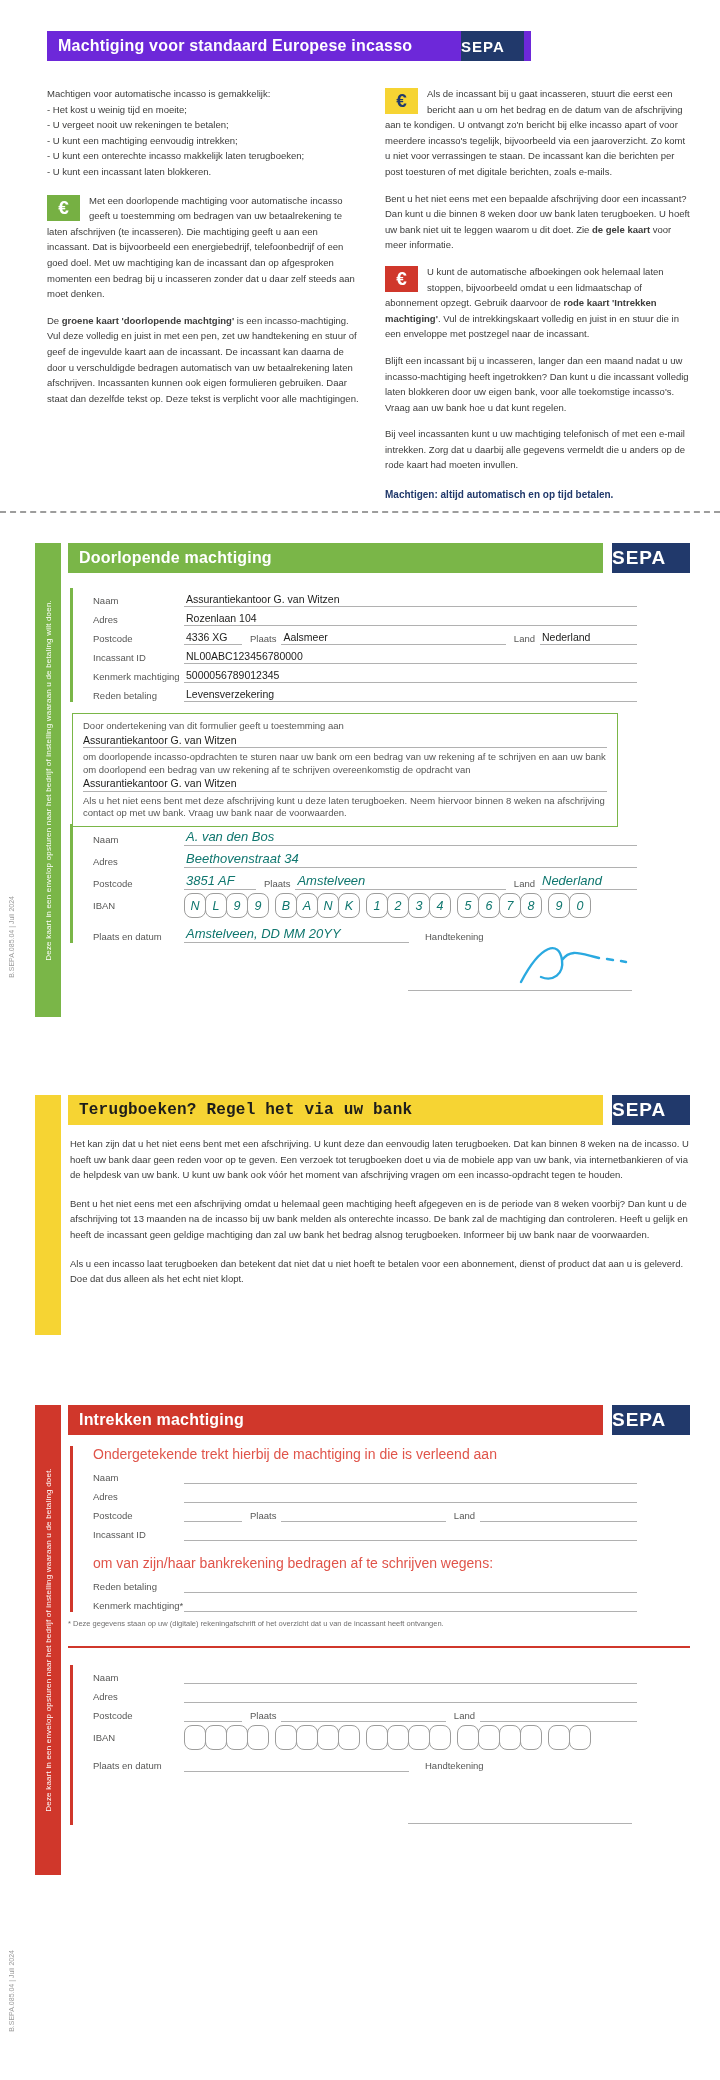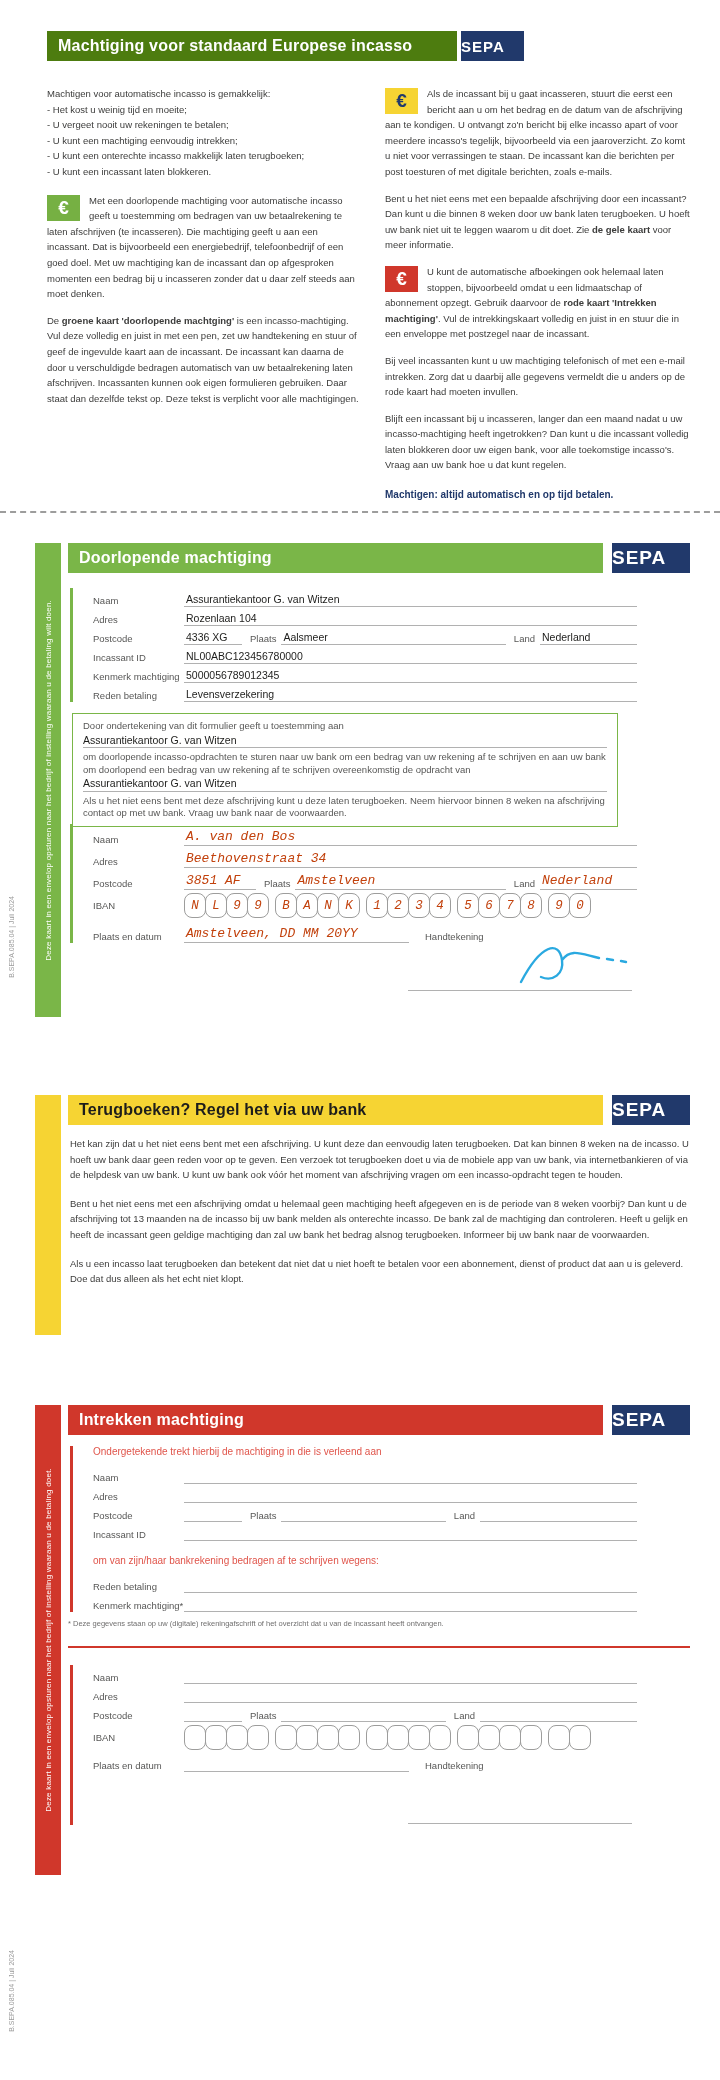--- a/index.html
+++ b/index.html
@@ -31,43 +31,43 @@
   .fblock{position:absolute;box-sizing:border-box;padding-left:20px;}
   .bl-green{border-left:3px solid #7ab648;}
   .bl-red{border-left:3px solid #d0372b;}
   .frow{display:flex;align-items:flex-end;height:19px;}
   .hwrow{height:22px;}
   .flabel{width:91px;flex:none;font-size:9.5px;color:#575756;padding-bottom:1px;}
   .flabel-mid{flex:none;font-size:9.5px;color:#575756;padding:0 5px 1px 8px;}
   .fval{border-bottom:1px solid #b1b1b1;font-size:10.5px;color:#1d1d1b;padding:0 2px 1px 2px;
         box-sizing:border-box;white-space:nowrap;overflow:hidden;}
   .grow{flex:1;}
-  .hw{font-family:Liberation Mono, monospace;font-style:italic;font-size:13px;color:#c2410c;}
-  .redtxt{font-size:10px;color:#e0544a;}
+  .hw{font-family:Liberation Sans, sans-serif;font-style:italic;font-size:13px;color:#0f766e;}
+  .redtxt{font-size:14px;color:#e0544a;}
   
   .gbox{position:absolute;border:1.5px solid #7ab648;box-sizing:border-box;padding:6px 10px;
         font-size:9.5px;line-height:12.5px;color:#575756;}
   .gbox .bname{font-size:10.5px;color:#1d1d1b;border-bottom:1px solid #b1b1b1;
         padding-bottom:1px;margin:1px 0 3px 0;}
   
   .ibgroups{display:flex;align-items:flex-end;}
   .ibgroup{display:flex;margin-right:7px;}
   .ibox{width:22px;height:25px;border:1.3px solid #9d9d9c;border-radius:8px;margin-right:-1px;
         display:flex;align-items:center;justify-content:center;box-sizing:border-box;}
   .ibox .hw{font-size:12.5px;}
   .sigline{position:absolute;height:1px;background:#b1b1b1;}
   .fn{position:absolute;font-size:7.5px;color:#706f6f;}
   .divider-red{position:absolute;background:#d0372b;height:2px;}
 </style>
 </head>
 <body>
 
 <div class="page">
 
-  <div class="hbar" style="left:47px;top:31px;width:410px;background:#4d7c0f;color:#fff;">
+  <div class="hbar" style="left:47px;top:31px;width:484px;background:#6d28d9;color:#fff;">
     <span>Machtiging voor standaard Europese incasso</span>
   </div>
   <div class="sepa" style="left:461px;top:31px;width:63px;height:30px;font-size:15px;">
     <span>SEPA</span>
   </div>
 
   <div class="col" style="left:47px;top:86px;width:312px;">
     <div>Machtigen voor automatische incasso is gemakkelijk:</div>
     <div class="bullets">
       <div>- Het kost u weinig tijd en moeite;</div>
@@ -90,22 +90,22 @@
       <span class="euro euro-yellow">€</span>
       <span>Als de incassant bij u gaat incasseren, stuurt die eerst een bericht aan u om het bedrag en de datum van de afschrijving aan te kondigen. U ontvangt zo'n bericht bij elke incasso apart of voor meerdere incasso's tegelijk, bijvoorbeeld via een jaaroverzicht. Zo komt u niet voor verrassingen te staan. De incassant kan die berichten per post toesturen of met digitale berichten, zoals e-mails.</span>
     </p>
     <p class="p">
       <span>Bent u het niet eens met een bepaalde afschrijving door een incassant? Dan kunt u die binnen 8 weken door uw bank laten terugboeken. U hoeft uw bank niet uit te leggen waarom u dit doet. Zie </span><b>de gele kaart</b><span> voor meer informatie.</span>
     </p>
     <p class="p">
       <span class="euro euro-red">€</span>
       <span>U kunt de automatische afboekingen ook helemaal laten stoppen, bijvoorbeeld omdat u een lidmaatschap of abonnement opzegt. Gebruik daarvoor de </span><b>rode kaart 'Intrekken machtiging'</b><span>. Vul de intrekkingskaart volledig en juist in en stuur die in een enveloppe met postzegel naar de incassant.</span>
     </p>
+    <p class="p">Blijft een incassant bij u incasseren, langer dan een maand nadat u uw incasso-machtiging heeft ingetrokken? Dan kunt u die incassant volledig laten blokkeren door uw eigen bank, voor alle toekomstige incasso's. Vraag aan uw bank hoe u dat kunt regelen.</p>
     <p class="p">Bij veel incassanten kunt u uw machtiging telefonisch of met een e-mail intrekken. Zorg dat u daarbij alle gegevens vermeldt die u anders op de rode kaart had moeten invullen.</p>
-    <p class="p">Blijft een incassant bij u incasseren, langer dan een maand nadat u uw incasso-machtiging heeft ingetrokken? Dan kunt u die incassant volledig laten blokkeren door uw eigen bank, voor alle toekomstige incasso's. Vraag aan uw bank hoe u dat kunt regelen.</p>
     <p class="closing">Machtigen: altijd automatisch en op tijd betalen.</p>
   </div>
 
   <div class="dashes"></div>
 
   <div class="vstrip" style="left:35px;top:543px;height:474px;background:#7ab648;">
     <span>Deze kaart in een envelop opsturen naar het bedrijf of instelling waaraan u de betaling wilt doen.</span>
   </div>
   <div class="vcode" style="left:8px;top:896px;">B.SEPA.085.04 | Juli 2024</div>
 
@@ -249,21 +249,21 @@
   </div>
 
   <svg style="position:absolute;left:515px;top:938px;" width="135" height="52" viewBox="0 0 135 52">
     <path d="M6 44 C 26 6, 44 2, 47 22 C 49 36, 38 44, 26 39 M 47 22 C 56 10, 66 16, 84 20 M 92 21 l 6 1 M 106 23 l 5 1" stroke="#2aa9e0" fill="none" stroke-width="2.4" stroke-linecap="round"></path>
   </svg>
   <div class="sigline" style="left:408px;top:990px;width:224px;"></div>
 
   <div class="vstrip" style="left:35px;top:1095px;height:240px;background:#f6d433;">
       <span></span>
     </div>
-  <div class="hbar" style="left:68px;top:1095px;width:535px;background:#f6d433;color:#1d1d1b;">
+  <div class="hbar" style="left:68px;top:1095px;width:535px;background:#f6d433;color:#1d1d1b;font-family:Liberation Mono, monospace;">
     <span>Terugboeken? Regel het via uw bank</span>
   </div>
   <div class="sepa" style="left:612px;top:1095px;width:78px;height:30px;font-size:19px;">
     <span>SEPA</span>
   </div>
   <div class="col" style="left:70px;top:1136px;width:620px;">
     <p class="p" style="margin-bottom:13px;">Het kan zijn dat u het niet eens bent met een afschrijving. U kunt deze dan eenvoudig laten terugboeken. Dat kan binnen 8 weken na de incasso. U hoeft uw bank daar geen reden voor op te geven. Een verzoek tot terugboeken doet u via de mobiele app van uw bank, via internetbankieren of via de helpdesk van uw bank. U kunt uw bank ook vóór het moment van afschrijving vragen om een incasso-opdracht tegen te houden.</p>
     <p class="p" style="margin-bottom:13px;">Bent u het niet eens met een afschrijving omdat u helemaal geen machtiging heeft afgegeven en is de periode van 8 weken voorbij? Dan kunt u de afschrijving tot 13 maanden na de incasso bij uw bank melden als onterechte incasso. De bank zal de machtiging dan controleren. Heeft u gelijk en heeft de incassant geen geldige machtiging dan zal uw bank het bedrag alsnog terugboeken. Informeer bij uw bank naar de voorwaarden.</p>
     <p class="p">Als u een incasso laat terugboeken dan betekent dat niet dat u niet hoeft te betalen voor een abonnement, dienst of product dat aan u is geleverd. Doe dat dus alleen als het echt niet klopt.</p>
   </div>

